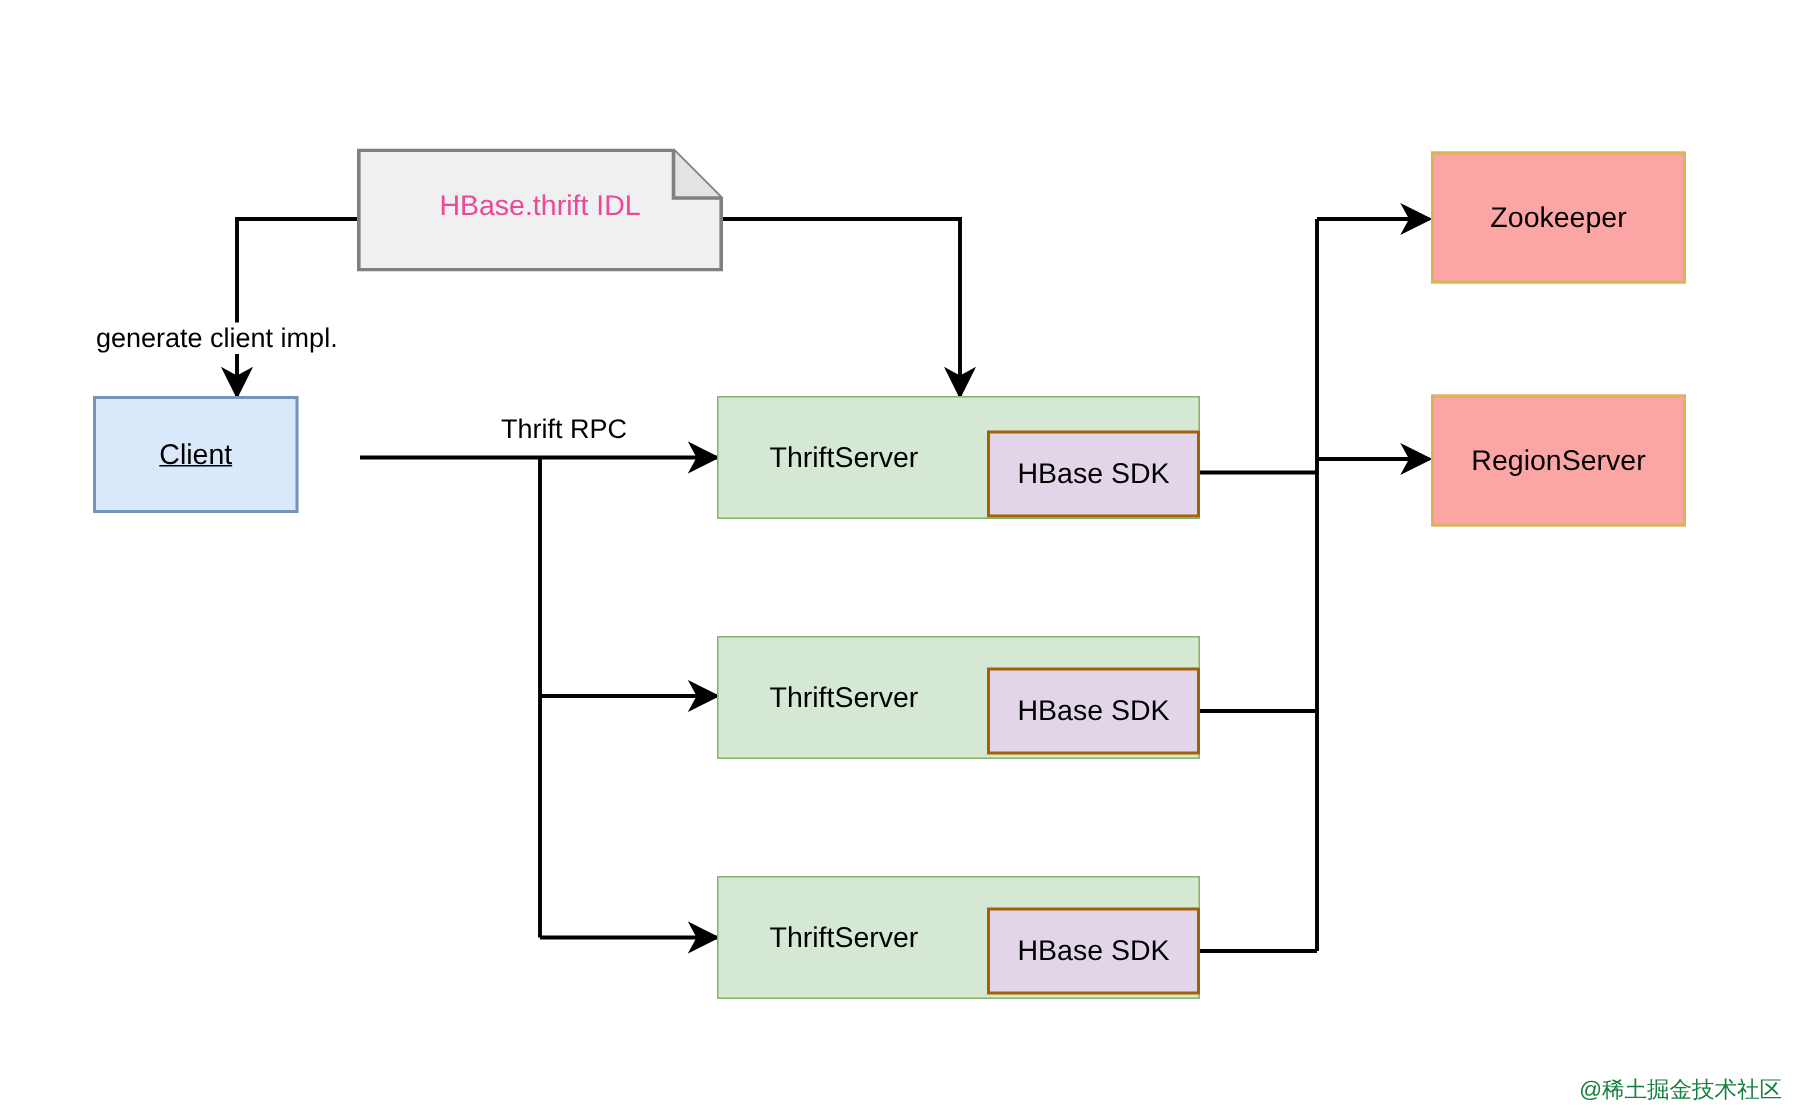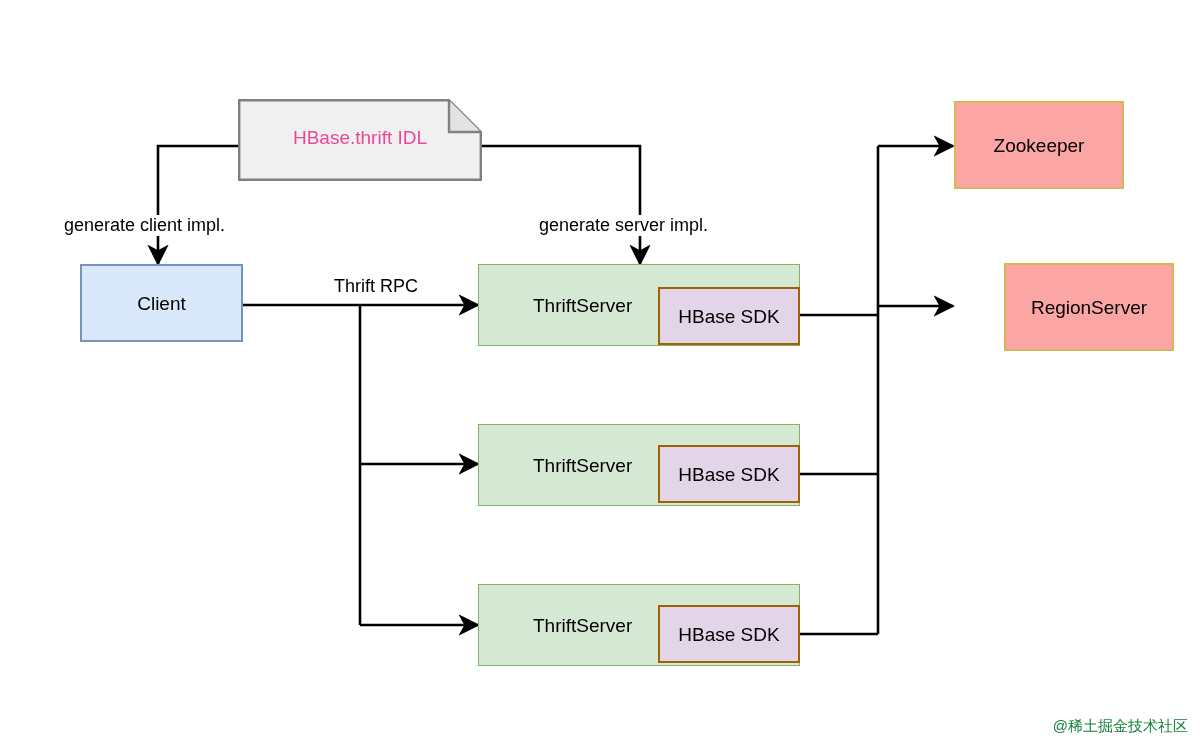--- a/index.html
+++ b/index.html
@@ -36,21 +36,21 @@
     white-space: nowrap;
   }
   .node-client {
     background: #dae8fc;
     border: 2px solid #7494b8;
   }
   .node-thrift {
     background: #d5e8d4;
     border: 1.5px solid #82b366;
     justify-content: flex-start;
-    padding-left: 54px;
+    padding-left: 34px;
   }
   .node-sdk {
     background: #e1d5e7;
     border: 2px solid #a16207;
   }
   .node-yellow {
     background: #fca5a5;
     border: 2px solid #d6b656;
   }
   .doc {
@@ -124,21 +124,21 @@
   </svg>
 
   <div class="doc" style="left:238px; top:99px; width:244px; height:82px;">
     <svg class="doc-shape" width="244" height="82" viewBox="0 0 244 82" xmlns="http://www.w3.org/2000/svg">
       <path d="M 1.2 1.2 L 211 1.2 L 242.8 33 L 242.8 80.8 L 1.2 80.8 Z" fill="#f0f0f0" stroke="#808080" stroke-width="2.4" stroke-linejoin="miter"></path>
       <path d="M 211 1.2 L 211 33 L 242.8 33" fill="#e3e3e3" stroke="#808080" stroke-width="2.4" stroke-linejoin="miter"></path>
     </svg>
     <span class="doc-label">HBase.thrift IDL</span>
   </div>
 
-  <div class="node node-client" style="left:80px; top:264px; width:163px; height:78px;">
+  <div class="node node-client" style="left:62px; top:264px; width:137px; height:78px;text-decoration:underline;">
     <span>Client</span>
   </div>
 
   <div class="node node-thrift" style="left:478px; top:264px; width:322px; height:82px;">
     <span>ThriftServer</span>
   </div>
   <div class="node node-sdk" style="left:658px; top:287px; width:142px; height:58px;">
     <span>HBase SDK</span>
   </div>
 
@@ -153,25 +153,24 @@
     <span>ThriftServer</span>
   </div>
   <div class="node node-sdk" style="left:658px; top:605px; width:142px; height:58px;">
     <span>HBase SDK</span>
   </div>
 
   <div class="node node-yellow" style="left:954px; top:101px; width:170px; height:88px;">
     <span>Zookeeper</span>
   </div>
 
-  <div class="node node-yellow" style="left:1004px; top:263px; width:170px; height:88px;">
+  <div class="node node-yellow" style="left:954px; top:263px; width:170px; height:88px;">
     <span>RegionServer</span>
   </div>
 
   <div class="edge-label" style="left:62px; top:215px;">generate client impl.</div>
 
-  <div class="edge-label" style="left:537px; top:215px;">generate server impl.</div>
 
   <div class="edge-label" style="left:310px; top:276px;margin-left:22px;">Thrift RPC</div>
 
   <div class="watermark">@稀土掘金技术社区</div>
 
 </div>
 
 </body></html>

